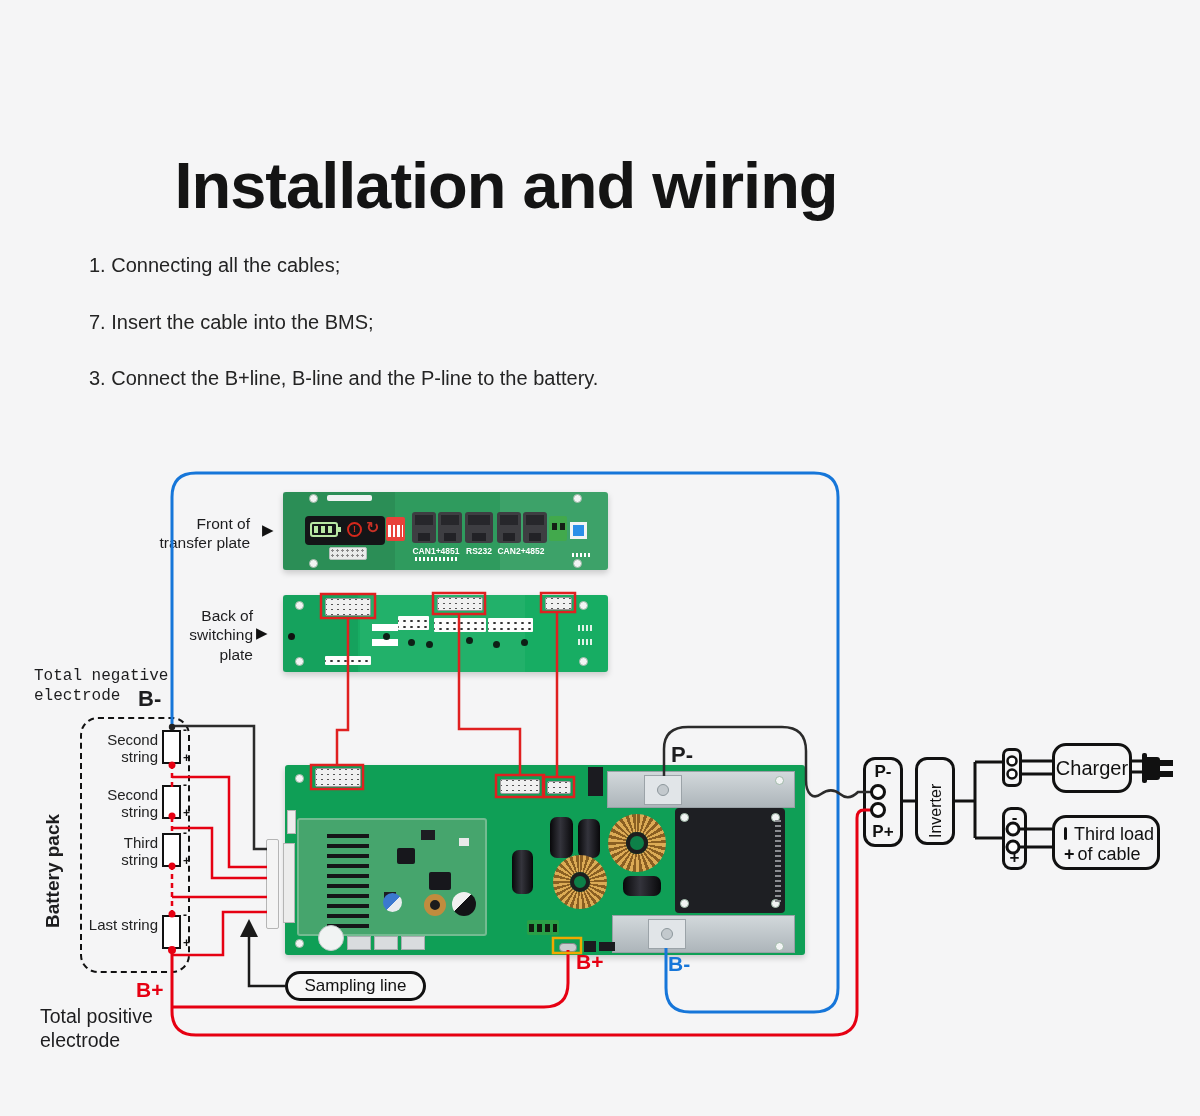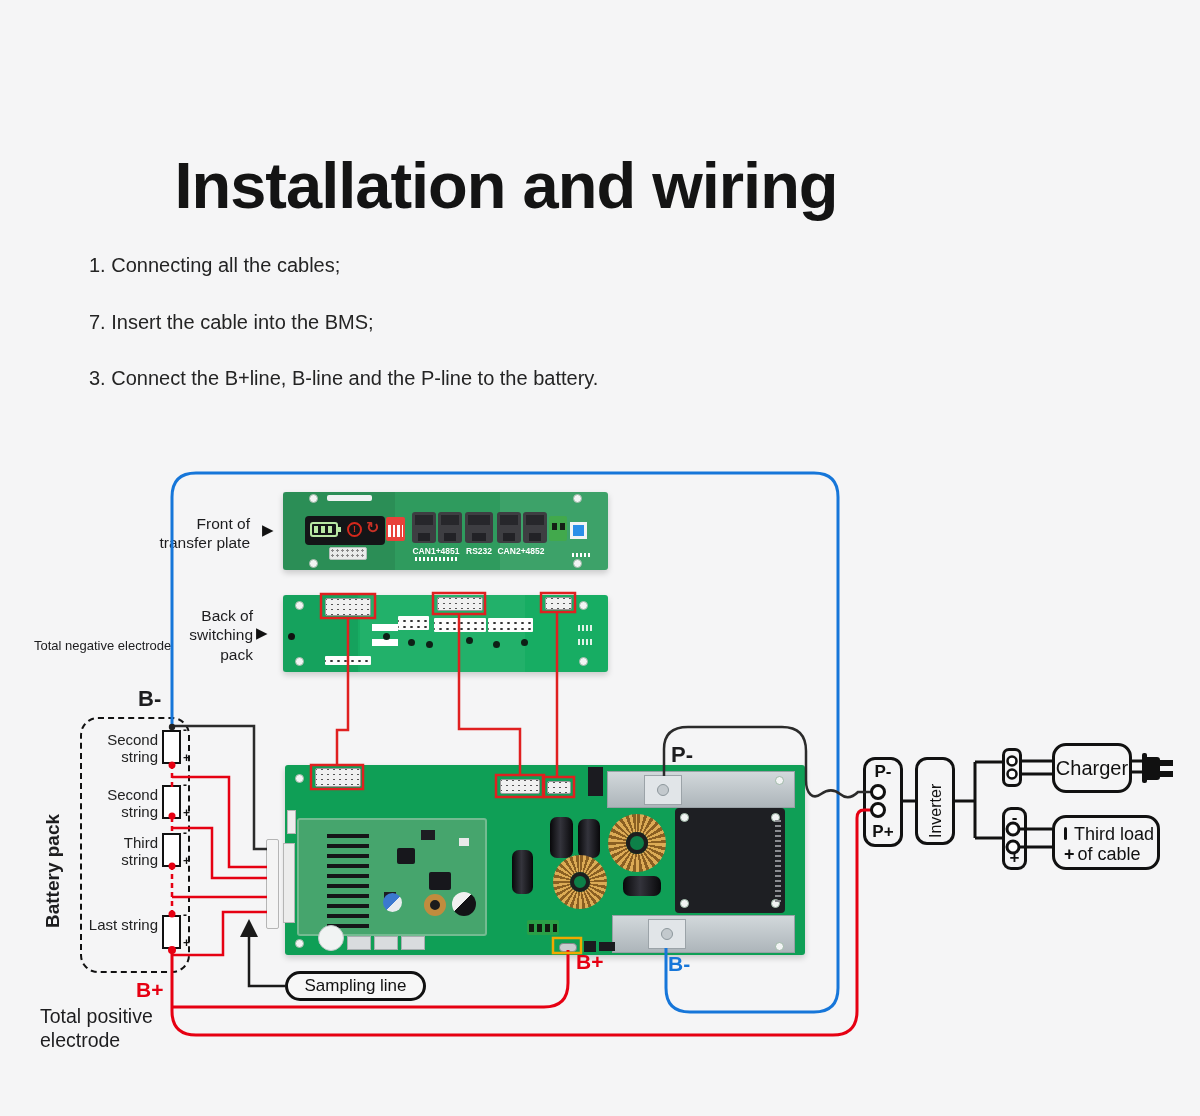--- a/index.html
+++ b/index.html
@@ -82,21 +82,21 @@
   <div class="abs" style="left:266px;top:24px;width:18px;height:25px;background:#42a94c;border-radius:2px;">
     <div class="abs" style="left:3px;top:7px;width:5px;height:7px;background:#152015;"></div>
     <div class="abs" style="left:11px;top:7px;width:5px;height:7px;background:#152015;"></div>
   </div>
   <div class="abs" style="left:287px;top:30px;width:17px;height:17px;background:#f2f4f4;">
     <div class="abs" style="left:3px;top:3px;width:11px;height:11px;background:#2b8fe8;"></div>
   </div>
   <div class="abs" style="left:46px;top:55px;width:38px;height:13px;background:#e9ebea;border:1px solid #b5c0bb;border-radius:2px;box-sizing:border-box;background-image:radial-gradient(#888 1px,transparent 1.2px);background-size:5px 5px;"></div>
 </div>
 
-<div class="txt" style="left:168px;top:606px;width:85px;text-align:right;font-size:15.5px;line-height:1.25;">Back of switching pack</div>
+<div class="txt" style="left:168px;top:606px;width:85px;text-align:right;font-size:15.5px;line-height:1.25;">Back of switching plate</div>
 <span class="tri" style="left:256px;top:624px;">▶</span>
 
 <div class="plate" style="left:283px;top:595px;width:325px;height:77px;background:#17ad63;">
   <div class="abs" style="left:0;top:0;width:75px;height:77px;background:rgba(0,0,0,.06);"></div>
   <div class="abs" style="left:77px;top:0;width:165px;height:77px;background:rgba(255,255,255,.05);"></div>
   <div class="wconn" style="left:42px;top:3px;width:46px;height:18px;"></div>
   <div class="wconn" style="left:154px;top:2px;width:46px;height:14px;"></div>
   <div class="wconn" style="left:262px;top:2px;width:27px;height:13px;"></div>
   <div class="wrect" style="left:115px;top:21px;width:31px;height:14px;"></div>
   <div class="wrect" style="left:151px;top:23px;width:52px;height:14px;"></div>
@@ -173,21 +173,21 @@
   </div>
   <div class="abs" style="left:274px;top:178px;width:18px;height:9px;background:#c9ccce;border:1px solid #85898c;border-radius:4px;box-sizing:border-box;"></div>
   <div class="abs" style="left:299px;top:176px;width:12px;height:11px;background:#1b1b1f;"></div>
   <div class="abs" style="left:314px;top:177px;width:16px;height:9px;background:#1b1b1f;"></div>
   <div class="screw" style="left:10px;top:9px;"></div>
   <div class="screw" style="left:10px;top:174px;"></div>
   <div class="screw" style="left:490px;top:11px;"></div>
   <div class="screw" style="left:490px;top:177px;"></div>
 </div>
 
-<div class="txt" style="left:34px;top:638px;width:140px;font-size:13px;line-height:1.25;">Total negative electrode</div>
+<div class="txt" style="left:34px;top:666px;width:140px;font-size:16px;line-height:1.25;font-family:Liberation Mono, monospace;">Total negative electrode</div>
 <div class="txt" style="left:138px;top:686px;font-size:22px;font-weight:600;">B-</div>
 
 <div class="abs" style="left:80px;top:717px;width:110px;height:256px;border:2.5px dashed #111;border-radius:18px;box-sizing:border-box;"></div>
 <div class="txt vtext" style="left:42px;top:778px;height:150px;font-size:19px;font-weight:700;">Battery pack</div>
 
 <div class="cell" style="left:162px;top:730px;"></div>
 <div class="cell" style="left:162px;top:785px;"></div>
 <div class="cell" style="left:162px;top:833px;"></div>
 <div class="cell" style="left:162px;top:915px;"></div>
 

